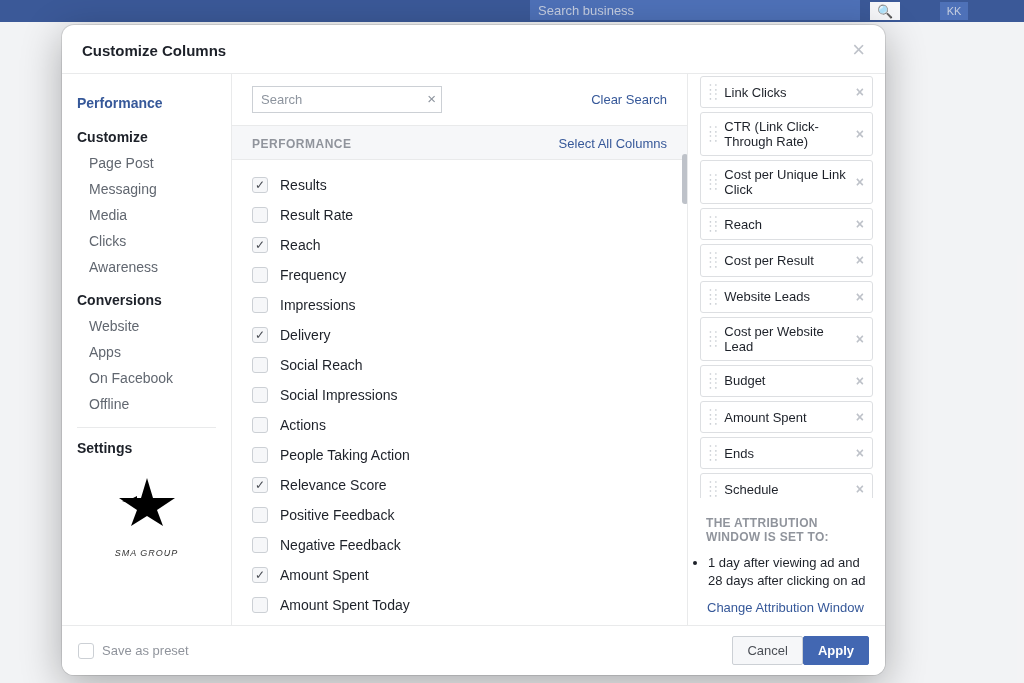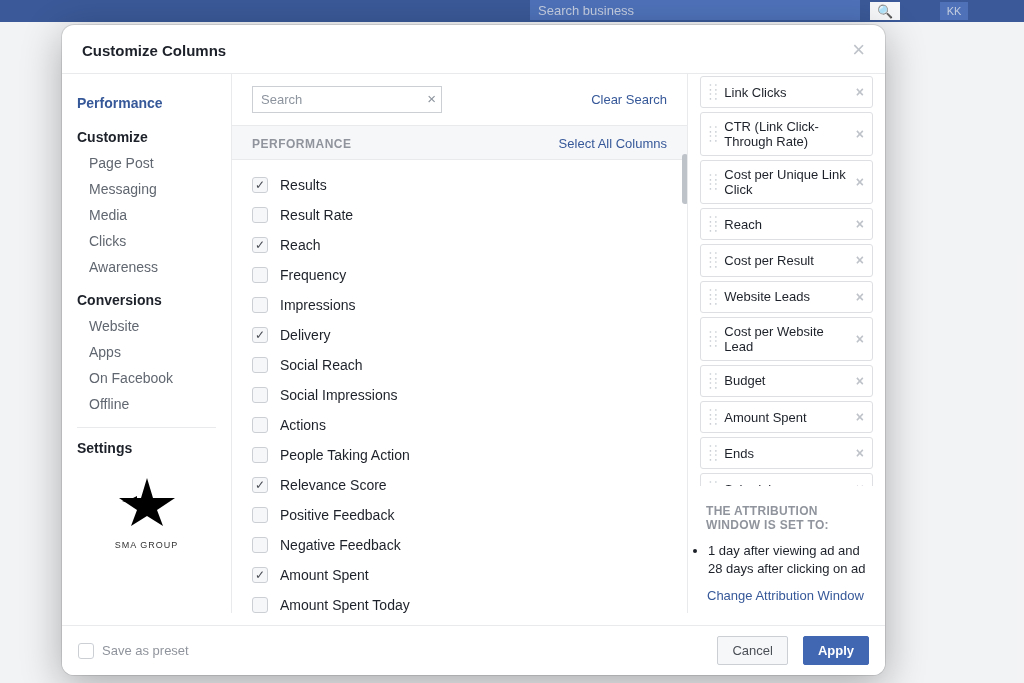--- a/index.html
+++ b/index.html
@@ -141,21 +141,22 @@
     .logo-area {
       margin-top: 15px;
       text-align: center;
       padding-right: 15px;
     }
     .logo-svg { width: 60px; height: 50px; }
     .logo-text {
       font-size: 9px;
       letter-spacing: 1px;
       color: #333;
-      margin-top: 10px;
+      margin-top: 18px;
+      font-style: italic;
     }
     .center-panel {
       width: 455px;
       display: flex;
       flex-direction: column;
       overflow: hidden;
     }
     .search-row {
       display: flex;
       justify-content: space-between;
@@ -315,35 +316,34 @@
       font-size: 13px;
       cursor: pointer;
       margin-left: 1px;
     }
     .modal-footer {
       border-top: 1px solid #e9eaeb;
       padding: 10px 16px;
       display: flex;
       justify-content: space-between;
       background: #fff;
-      margin-top: 12px;
     }
     .save-preset {
       display: flex;
       align-items: center;
       color: #90949c;
       font-size: 13px;
     }
     .save-preset .checkbox {
       margin-right: 8px;
       background: #fff;
     }
     .footer-buttons {
       display: flex;
-      gap: 15px;
+      gap: 0;
     }
     .btn {
       padding: 6px 14px;
       font-size: 13px;
       border-radius: 2px;
       cursor: pointer;
       border: 1px solid;
     }
     .btn-cancel {
       background: #f6f7f9;

